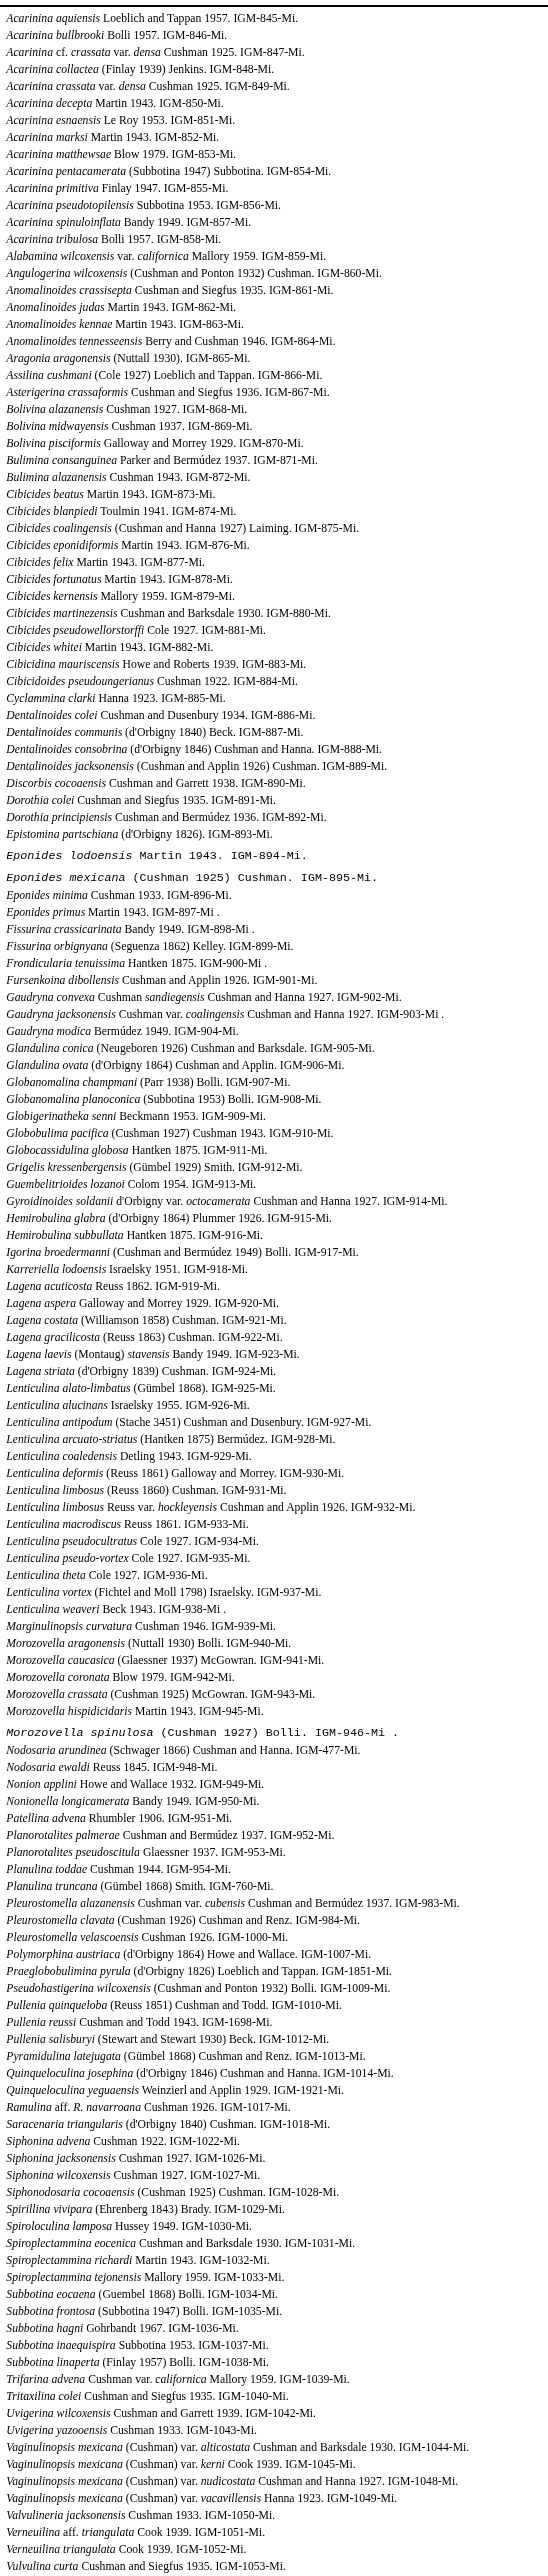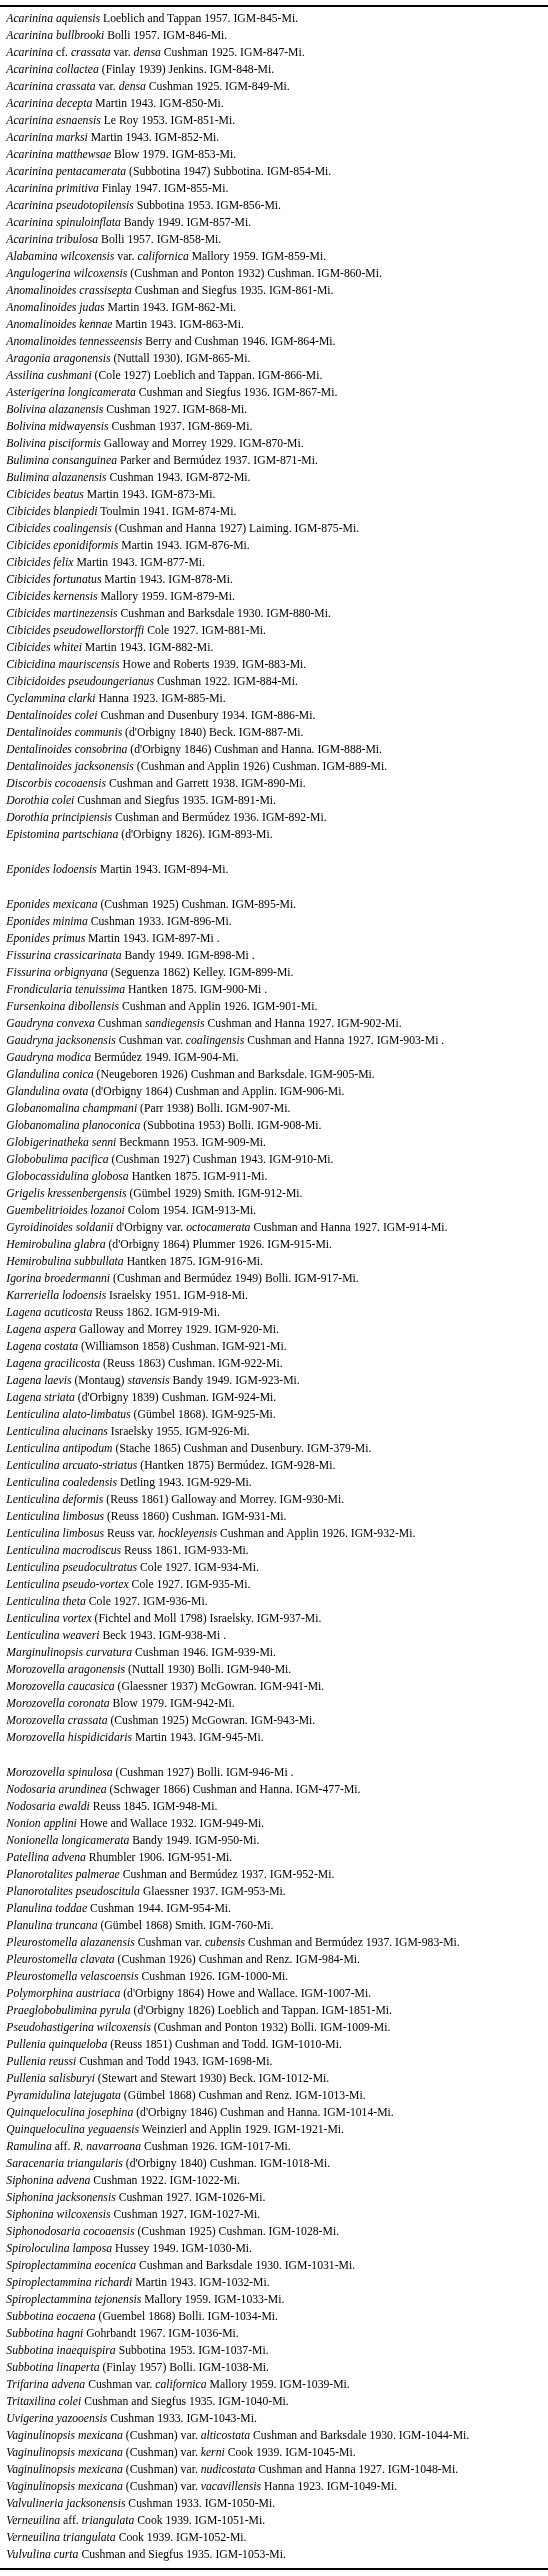--- a/index.html
+++ b/index.html
@@ -10,21 +10,21 @@
     font-family: "Liberation Serif", "DejaVu Serif", serif;
   }
   .doc { padding-top: 5.4px; }
   .rule { height: 1.8px; background: #000; }
   .list {
     padding: 2.7px 1.8px 5.4px 6.3px;
     font-size: 11.7px;
     line-height: 17px;
   }
   .entry { white-space: nowrap; }
-  .entry.gap { margin-top: 18px; }
+  .entry.gap { margin-top: 5px; font-family: Liberation Mono, monospace; }
   .i { font-style: italic; }
   .r { font-style: normal; }
 </style>
 </head>
 <body>
 
 <div class="doc">
   <div class="rule"></div>
   <div class="list" id="species-list">
       <div class="entry"><span class="i">Acarinina aquiensis</span><span class="r"> Loeblich and Tappan 1957. IGM-845-Mi.</span></div>
@@ -42,21 +42,21 @@
       <div class="entry"><span class="i">Acarinina spinuloinflata</span><span class="r"> Bandy 1949. IGM-857-Mi.</span></div>
       <div class="entry"><span class="i">Acarinina tribulosa</span><span class="r"> Bolli 1957. IGM-858-Mi.</span></div>
       <div class="entry"><span class="i">Alabamina wilcoxensis</span><span class="r"> var. </span><span class="i">californica</span><span class="r"> Mallory 1959. IGM-859-Mi.</span></div>
       <div class="entry"><span class="i">Angulogerina wilcoxensis</span><span class="r"> (Cushman and Ponton 1932) Cushman. IGM-860-Mi.</span></div>
       <div class="entry"><span class="i">Anomalinoides crassisepta</span><span class="r"> Cushman and Siegfus 1935. IGM-861-Mi.</span></div>
       <div class="entry"><span class="i">Anomalinoides judas</span><span class="r"> Martin 1943. IGM-862-Mi.</span></div>
       <div class="entry"><span class="i">Anomalinoides kennae</span><span class="r"> Martin 1943. IGM-863-Mi.</span></div>
       <div class="entry"><span class="i">Anomalinoides tennesseensis</span><span class="r"> Berry and Cushman 1946. IGM-864-Mi.</span></div>
       <div class="entry"><span class="i">Aragonia aragonensis</span><span class="r"> (Nuttall 1930). IGM-865-Mi.</span></div>
       <div class="entry"><span class="i">Assilina cushmani</span><span class="r"> (Cole 1927) Loeblich and Tappan. IGM-866-Mi.</span></div>
-      <div class="entry"><span class="i">Asterigerina longicamerata</span><span class="r"> Cushman and Siegfus 1936. IGM-867-Mi.</span></div>
+      <div class="entry"><span class="i">Asterigerina crassaformis</span><span class="r"> Cushman and Siegfus 1936. IGM-867-Mi.</span></div>
       <div class="entry"><span class="i">Bolivina alazanensis</span><span class="r"> Cushman 1927. IGM-868-Mi.</span></div>
       <div class="entry"><span class="i">Bolivina midwayensis</span><span class="r"> Cushman 1937. IGM-869-Mi.</span></div>
       <div class="entry"><span class="i">Bolivina pisciformis</span><span class="r"> Galloway and Morrey 1929. IGM-870-Mi.</span></div>
       <div class="entry"><span class="i">Bulimina consanguinea</span><span class="r"> Parker and Bermúdez 1937. IGM-871-Mi.</span></div>
       <div class="entry"><span class="i">Bulimina alazanensis</span><span class="r"> Cushman 1943. IGM-872-Mi.</span></div>
       <div class="entry"><span class="i">Cibicides beatus</span><span class="r"> Martin 1943. IGM-873-Mi.</span></div>
       <div class="entry"><span class="i">Cibicides blanpiedi</span><span class="r"> Toulmin 1941. IGM-874-Mi.</span></div>
       <div class="entry"><span class="i">Cibicides coalingensis</span><span class="r"> (Cushman and Hanna 1927) Laiming. IGM-875-Mi.</span></div>
       <div class="entry"><span class="i">Cibicides eponidiformis</span><span class="r"> Martin 1943. IGM-876-Mi.</span></div>
       <div class="entry"><span class="i">Cibicides felix</span><span class="r"> Martin 1943. IGM-877-Mi.</span></div>
@@ -102,21 +102,21 @@
       <div class="entry"><span class="i">Igorina broedermanni</span><span class="r"> (Cushman and Bermúdez 1949) Bolli. IGM-917-Mi.</span></div>
       <div class="entry"><span class="i">Karreriella lodoensis</span><span class="r"> Israelsky 1951. IGM-918-Mi.</span></div>
       <div class="entry"><span class="i">Lagena acuticosta</span><span class="r"> Reuss 1862. IGM-919-Mi.</span></div>
       <div class="entry"><span class="i">Lagena aspera</span><span class="r"> Galloway and Morrey 1929. IGM-920-Mi.</span></div>
       <div class="entry"><span class="i">Lagena costata</span><span class="r"> (Williamson 1858) Cushman. IGM-921-Mi.</span></div>
       <div class="entry"><span class="i">Lagena gracilicosta</span><span class="r"> (Reuss 1863) Cushman. IGM-922-Mi.</span></div>
       <div class="entry"><span class="i">Lagena laevis</span><span class="r"> (Montaug) </span><span class="i">stavensis</span><span class="r"> Bandy 1949. IGM-923-Mi.</span></div>
       <div class="entry"><span class="i">Lagena striata</span><span class="r"> (d'Orbigny 1839) Cushman. IGM-924-Mi.</span></div>
       <div class="entry"><span class="i">Lenticulina alato-limbatus</span><span class="r"> (Gümbel 1868). IGM-925-Mi.</span></div>
       <div class="entry"><span class="i">Lenticulina alucinans</span><span class="r"> Israelsky 1955. IGM-926-Mi.</span></div>
-      <div class="entry"><span class="i">Lenticulina antipodum</span><span class="r"> (Stache 1865) Cushman and Dusenbury. IGM-379-Mi.</span></div>
+      <div class="entry"><span class="i">Lenticulina antipodum</span><span class="r"> (Stache 3451) Cushman and Dusenbury. IGM-927-Mi.</span></div>
       <div class="entry"><span class="i">Lenticulina arcuato-striatus</span><span class="r"> (Hantken 1875) Bermúdez. IGM-928-Mi.</span></div>
       <div class="entry"><span class="i">Lenticulina coaledensis</span><span class="r"> Detling 1943. IGM-929-Mi.</span></div>
       <div class="entry"><span class="i">Lenticulina deformis</span><span class="r"> (Reuss 1861) Galloway and Morrey. IGM-930-Mi.</span></div>
       <div class="entry"><span class="i">Lenticulina limbosus</span><span class="r"> (Reuss 1860) Cushman. IGM-931-Mi.</span></div>
       <div class="entry"><span class="i">Lenticulina limbosus</span><span class="r"> Reuss var. </span><span class="i">hockleyensis</span><span class="r"> Cushman and Applin 1926. IGM-932-Mi.</span></div>
       <div class="entry"><span class="i">Lenticulina macrodiscus</span><span class="r"> Reuss 1861. IGM-933-Mi.</span></div>
       <div class="entry"><span class="i">Lenticulina pseudocultratus</span><span class="r"> Cole 1927. IGM-934-Mi.</span></div>
       <div class="entry"><span class="i">Lenticulina pseudo-vortex</span><span class="r"> Cole 1927. IGM-935-Mi.</span></div>
       <div class="entry"><span class="i">Lenticulina theta</span><span class="r"> Cole 1927. IGM-936-Mi.</span></div>
       <div class="entry"><span class="i">Lenticulina vortex</span><span class="r"> (Fichtel and Moll 1798) Israelsky. IGM-937-Mi.</span></div>
@@ -148,30 +148,33 @@
       <div class="entry"><span class="i">Pullenia salisburyi</span><span class="r"> (Stewart and Stewart 1930) Beck. IGM-1012-Mi.</span></div>
       <div class="entry"><span class="i">Pyramidulina latejugata</span><span class="r"> (Gümbel 1868) Cushman and Renz. IGM-1013-Mi.</span></div>
       <div class="entry"><span class="i">Quinqueloculina josephina</span><span class="r"> (d'Orbigny 1846) Cushman and Hanna. IGM-1014-Mi.</span></div>
       <div class="entry"><span class="i">Quinqueloculina yeguaensis</span><span class="r"> Weinzierl and Applin 1929. IGM-1921-Mi.</span></div>
       <div class="entry"><span class="i">Ramulina</span><span class="r"> aff. </span><span class="i">R. navarroana</span><span class="r"> Cushman 1926. IGM-1017-Mi.</span></div>
       <div class="entry"><span class="i">Saracenaria triangularis</span><span class="r"> (d'Orbigny 1840) Cushman. IGM-1018-Mi.</span></div>
       <div class="entry"><span class="i">Siphonina advena</span><span class="r"> Cushman 1922. IGM-1022-Mi.</span></div>
       <div class="entry"><span class="i">Siphonina jacksonensis</span><span class="r"> Cushman 1927. IGM-1026-Mi.</span></div>
       <div class="entry"><span class="i">Siphonina wilcoxensis</span><span class="r"> Cushman 1927. IGM-1027-Mi.</span></div>
       <div class="entry"><span class="i">Siphonodosaria cocoaensis</span><span class="r"> (Cushman 1925) Cushman. IGM-1028-Mi.</span></div>
+      <div class="entry"><span class="i">Spirillina vivipara</span><span class="r"> (Ehrenberg 1843) Brady. IGM-1029-Mi.</span></div>
       <div class="entry"><span class="i">Spiroloculina lamposa</span><span class="r"> Hussey 1949. IGM-1030-Mi.</span></div>
       <div class="entry"><span class="i">Spiroplectammina eocenica</span><span class="r"> Cushman and Barksdale 1930. IGM-1031-Mi.</span></div>
       <div class="entry"><span class="i">Spiroplectammina richardi</span><span class="r"> Martin 1943. IGM-1032-Mi.</span></div>
       <div class="entry"><span class="i">Spiroplectammina tejonensis</span><span class="r"> Mallory 1959. IGM-1033-Mi.</span></div>
       <div class="entry"><span class="i">Subbotina eocaena</span><span class="r"> (Guembel 1868) Bolli. IGM-1034-Mi.</span></div>
+      <div class="entry"><span class="i">Subbotina frontosa</span><span class="r"> (Subbotina 1947) Bolli. IGM-1035-Mi.</span></div>
       <div class="entry"><span class="i">Subbotina hagni</span><span class="r"> Gohrbandt 1967. IGM-1036-Mi.</span></div>
       <div class="entry"><span class="i">Subbotina inaequispira</span><span class="r"> Subbotina 1953. IGM-1037-Mi.</span></div>
       <div class="entry"><span class="i">Subbotina linaperta</span><span class="r"> (Finlay 1957) Bolli. IGM-1038-Mi.</span></div>
       <div class="entry"><span class="i">Trifarina advena</span><span class="r"> Cushman var. </span><span class="i">californica</span><span class="r"> Mallory 1959. IGM-1039-Mi.</span></div>
       <div class="entry"><span class="i">Tritaxilina colei</span><span class="r"> Cushman and Siegfus 1935. IGM-1040-Mi.</span></div>
+      <div class="entry"><span class="i">Uvigerina wilcoxensis</span><span class="r"> Cushman and Garrett 1939. IGM-1042-Mi.</span></div>
       <div class="entry"><span class="i">Uvigerina yazooensis</span><span class="r"> Cushman 1933. IGM-1043-Mi.</span></div>
       <div class="entry"><span class="i">Vaginulinopsis mexicana</span><span class="r"> (Cushman) var. </span><span class="i">alticostata</span><span class="r"> Cushman and Barksdale 1930. IGM-1044-Mi.</span></div>
       <div class="entry"><span class="i">Vaginulinopsis mexicana</span><span class="r"> (Cushman) var. </span><span class="i">kerni</span><span class="r"> Cook 1939. IGM-1045-Mi.</span></div>
       <div class="entry"><span class="i">Vaginulinopsis mexicana</span><span class="r"> (Cushman) var. </span><span class="i">nudicostata</span><span class="r"> Cushman and Hanna 1927. IGM-1048-Mi.</span></div>
       <div class="entry"><span class="i">Vaginulinopsis mexicana</span><span class="r"> (Cushman) var. </span><span class="i">vacavillensis</span><span class="r"> Hanna 1923. IGM-1049-Mi.</span></div>
       <div class="entry"><span class="i">Valvulineria jacksonensis</span><span class="r"> Cushman 1933. IGM-1050-Mi.</span></div>
       <div class="entry"><span class="i">Verneuilina</span><span class="r"> aff. </span><span class="i">triangulata</span><span class="r"> Cook 1939. IGM-1051-Mi.</span></div>
       <div class="entry"><span class="i">Verneuilina triangulata</span><span class="r"> Cook 1939. IGM-1052-Mi.</span></div>
       <div class="entry"><span class="i">Vulvulina curta</span><span class="r"> Cushman and Siegfus 1935. IGM-1053-Mi.</span></div>
     </div>

